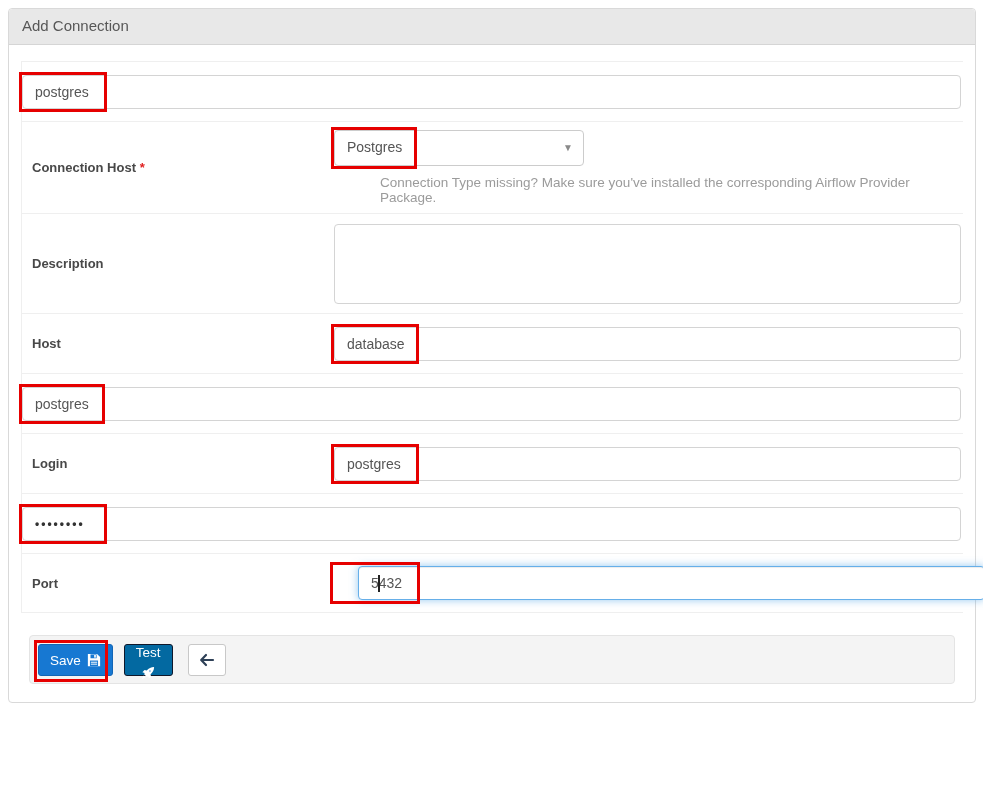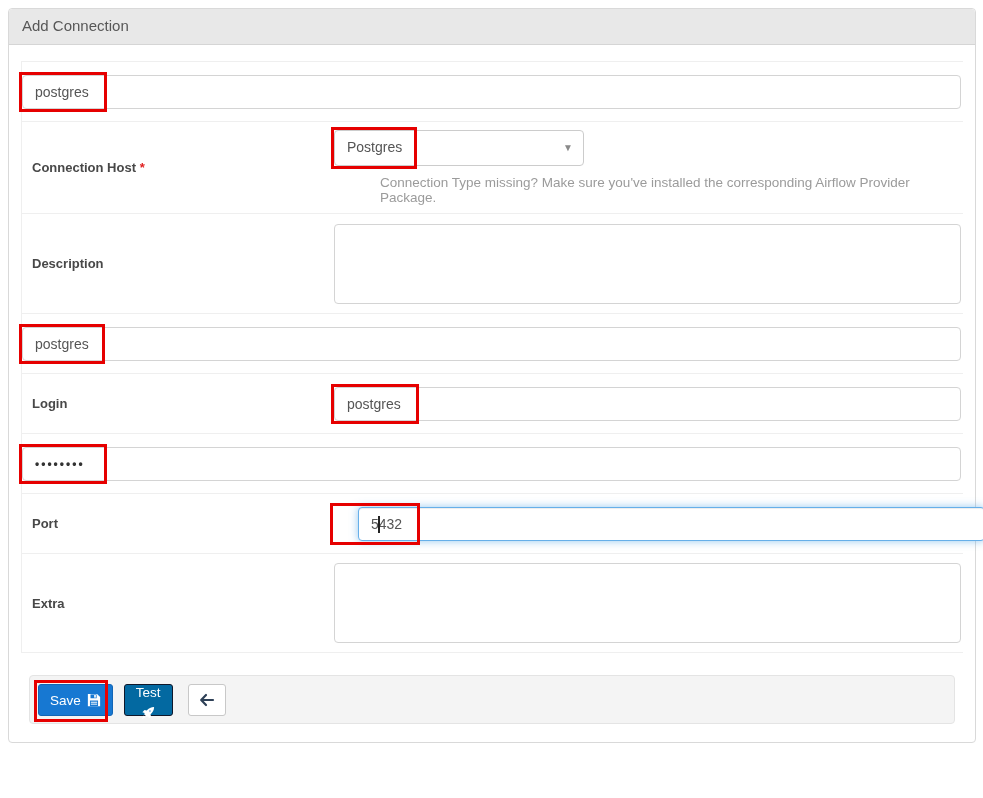--- a/index.html
+++ b/index.html
@@ -89,20 +89,29 @@
 
       <div class="form-row row-lg">
         <div class="col-label">
           <span>Description</span>
         </div>
         <div class="col-control">
           <textarea class="txt-area" value="" style=""></textarea>
         </div>
       </div>
 
+      <div class="form-row row-sm">
+        <div class="col-label">
+          <span>Host</span>
+        </div>
+        <div class="col-control">
+          <input class="txt-input" value="database" style="">
+          <div class="annot" style="left:-3px; top:-3px; width:88px; height:40px;"></div>
+        </div>
+      </div>
 
       <div class="form-row row-sm">
         <div class="col-control">
           <input class="txt-input" value="postgres" style="">
           <div class="annot" style="left:-3px; top:-3px; width:86px; height:40px;"></div>
         </div>
       </div>
 
       <div class="form-row row-sm">
         <div class="col-label">
@@ -125,28 +134,20 @@
         <div class="col-label">
           <span>Port</span>
         </div>
         <div class="col-control">
           <input class="txt-input focused" value="5432" style="">
           <span class="caret-bar"></span>
           <div class="annot" style="left:-4px; top:-4px; width:90px; height:42px;"></div>
         </div>
       </div>
 
-      <div class="form-row row-lg">
-        <div class="col-label">
-          <span>Extra</span>
-        </div>
-        <div class="col-control">
-          <textarea class="txt-area" value="" style=""></textarea>
-        </div>
-      </div>
 
     </div>
 
     <div class="footer-well">
       <button class="btn btn-save">
         <span>Save</span>
         <span>
           <svg width="14" height="14" viewBox="0 0 16 16">
             <path d="M1 1h10.5L15 4.5V15H1z" fill="#ffffff"></path>
             <rect x="4" y="1.6" width="7" height="4.4" fill="#1778d2"></rect>

